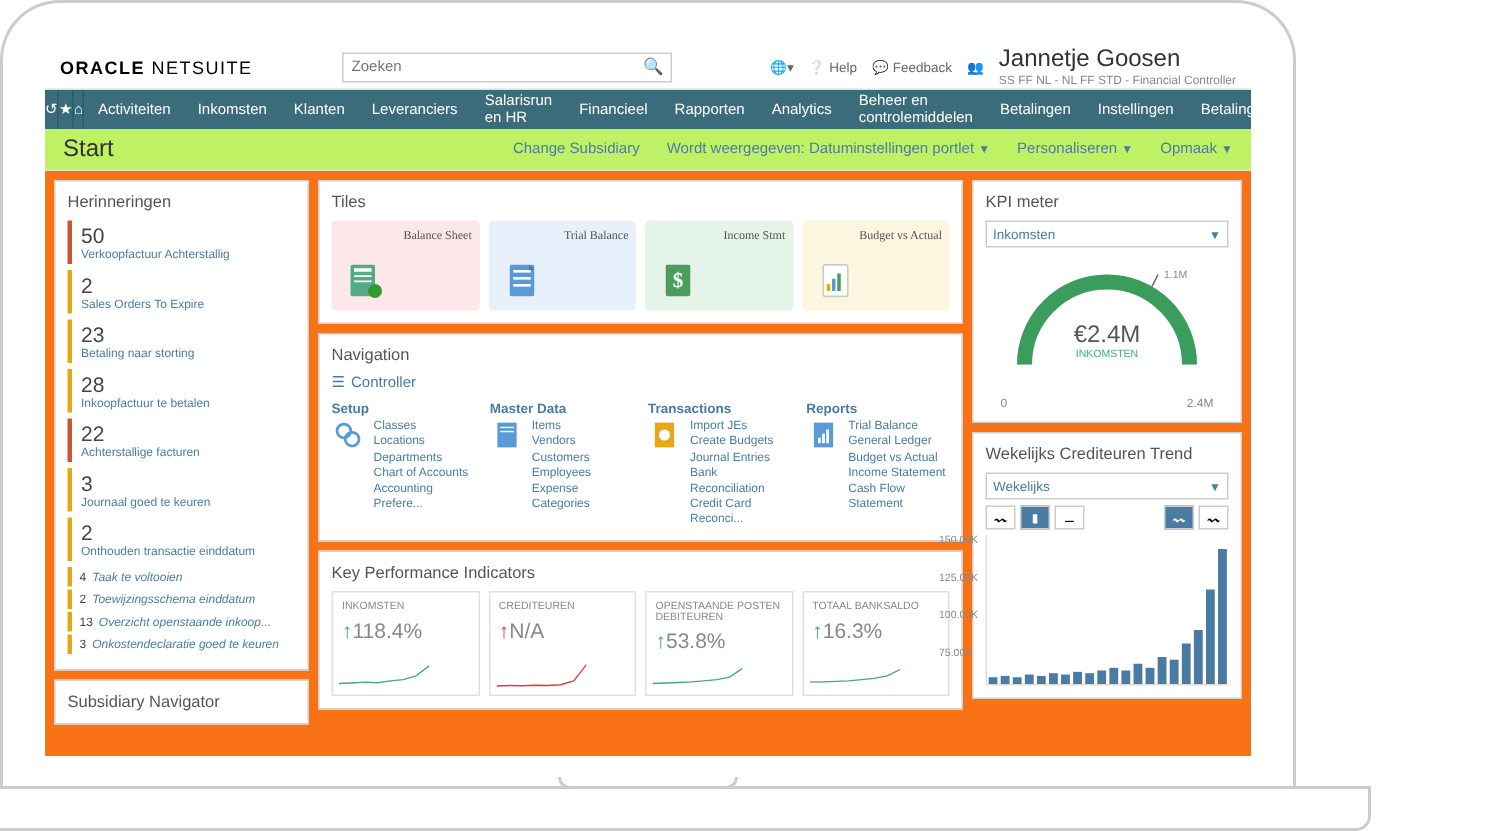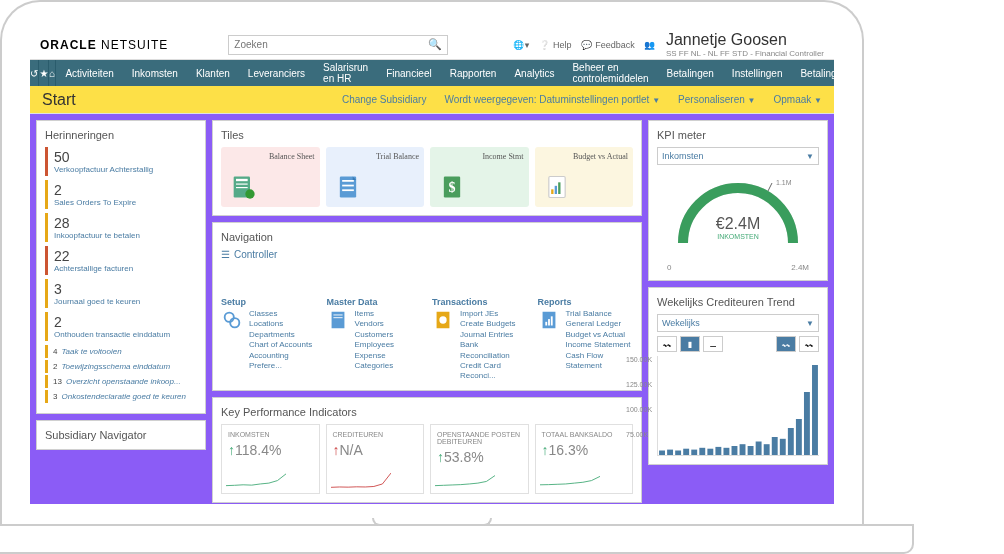--- a/index.html
+++ b/index.html
@@ -14,25 +14,25 @@
 .logo .light { font-weight: normal; }
 .search-box { margin-left: 60px; width: 220px; height: 20px; border: 1px solid #ccc; display: flex; align-items: center; padding: 0 5px; justify-content: space-between;}
 .search-box input { border: none; outline: none; font-size: 10px; width: 180px; }
 .top-right { margin-left: auto; display: flex; align-items: center; gap: 10px; color: #666; font-size: 9px;}
 .top-right .user { text-align: left; }
 .top-right .user .name { color: #333; font-size: 16px; }
 .top-right .user .role { color: #888; font-size: 8px; }
 .navbar { display: flex; align-items: center; height: 26px; background: #3a6c7c; color: #fff; font-size: 10px; }
 .nav-icon { width: 28px; height: 26px; display: flex; align-items: center; justify-content: center; border-right: 1px solid #2a5c6c; }
 .nav-item { padding: 0 9px; height: 26px; display: flex; align-items: center; cursor: pointer; }
-.subheader { display: flex; align-items: center; height: 28px; padding: 0 12px; border-bottom: 1px solid #e0e0e0; background: #fde047;}
+.subheader { display: flex; align-items: center; height: 28px; padding: 0 12px; border-bottom: 1px solid #e0e0e0; background: #bef264;}
 .page-title { font-size: 16px; color: #333; }
 .sub-links { margin-left: auto; display: flex; gap: 18px; font-size: 10px; }
 .sub-links a { color: #4a7ca3; text-decoration: none; }
-.content { flex: 1; display: flex; background: #8b5cf6; overflow: hidden; padding: 6px; gap: 6px;}
+.content { flex: 1; display: flex; background: #f97316; overflow: hidden; padding: 6px; gap: 6px;}
 .col { display: flex; flex-direction: column; gap: 6px; }
 .col.left { width: 170px; }
 .col.mid { flex: 1; }
 .col.right { width: 180px; }
 .portlet { background: #fff; border: 1px solid #d0d0d0; padding: 8px; }
 .portlet-title { font-size: 11px; color: #555; margin-bottom: 6px; font-weight: normal;}
 .reminder { border-left: 3px solid; padding: 2px 0 2px 6px; margin-bottom: 4px; }
 .reminder.red { border-color: #c53; }
 .reminder.orange { border-color: #e6a817; }
 .reminder .n { font-size: 14px; color: #444; }
@@ -43,21 +43,21 @@
 .tiles { display: flex; gap: 6px; font-family: Liberation Serif, serif; }
 .tile { flex: 1; height: 60px; border-radius: 3px; position: relative; padding: 5px; }
 .tile .title { font-size: 8px; text-align: right; color: #555; }
 .tile .ticon { position: absolute; bottom: 6px; left: 8px; width: 28px; height: 28px;}
 .t1 { background: #fce8e8; }
 .t2 { background: #e8f0fc; }
 .t3 { background: #e4f4e8; }
 .t4 { background: #fcf6e0; }
 .nav-breadcrumb { color: #4a7ca3; font-size: 10px; margin-bottom: 6px; display: flex; align-items: center; gap: 4px;}
 .nav-cols { display: flex; gap: 10px; }
-.nav-col { flex: 1; margin-top: 31px; }
+.nav-col { flex: 1; }
 .nav-col .h { color: #4a7ca3; font-size: 9px; margin-bottom: 2px; font-weight: bold;}
 .nav-col .item { display: flex; gap: 6px; }
 .nav-col .links { font-size: 8px; line-height: 1.3; }
 .nav-col .links a { color: #4a7ca3; display: block; }
 .nav-col .nicon { width: 22px; height: 22px; flex-shrink: 0;}
 .kpis { display: flex; gap: 6px; }
 .kpi { flex: 1; border: 1px solid #e0e0e0; padding: 6px; height: 70px; position: relative;}
 .kpi .l { font-size: 7px; color: #888; text-transform: uppercase;}
 .kpi .v { font-size: 14px; color: #888; margin-top: 4px;}
 .kpi .arrow { color: #4a7; }
@@ -139,20 +139,24 @@
           <div id="reminders-list">
               <div class="reminder red">
                 <div class="n">50</div>
                 <div class="l">Verkoopfactuur Achterstallig</div>
               </div>
               <div class="reminder orange">
                 <div class="n">2</div>
                 <div class="l">Sales Orders To Expire</div>
               </div>
               <div class="reminder orange">
+                <div class="n">23</div>
+                <div class="l">Betaling naar storting</div>
+              </div>
+              <div class="reminder orange">
                 <div class="n">28</div>
                 <div class="l">Inkoopfactuur te betalen</div>
               </div>
               <div class="reminder red">
                 <div class="n">22</div>
                 <div class="l">Achterstallige facturen</div>
               </div>
               <div class="reminder orange">
                 <div class="n">3</div>
                 <div class="l">Journaal goed te keuren</div>

